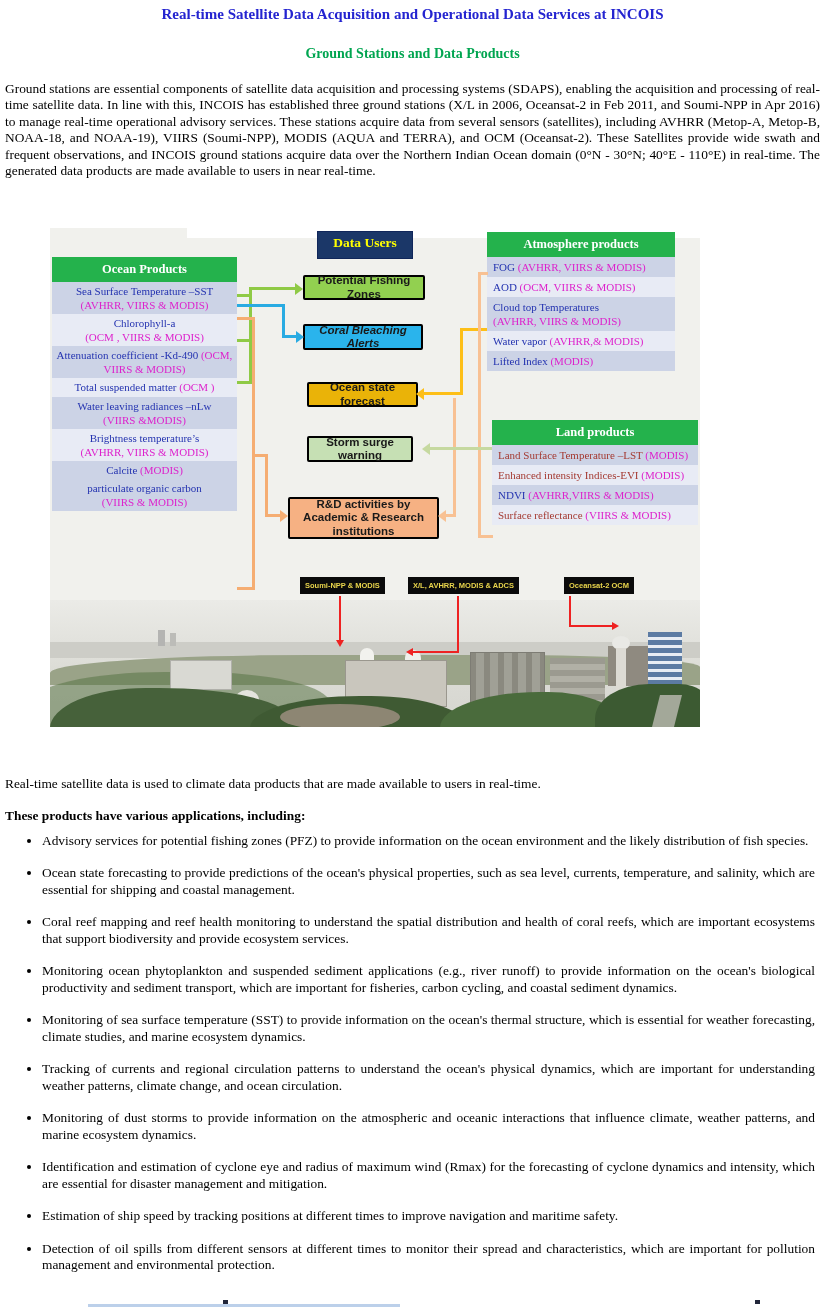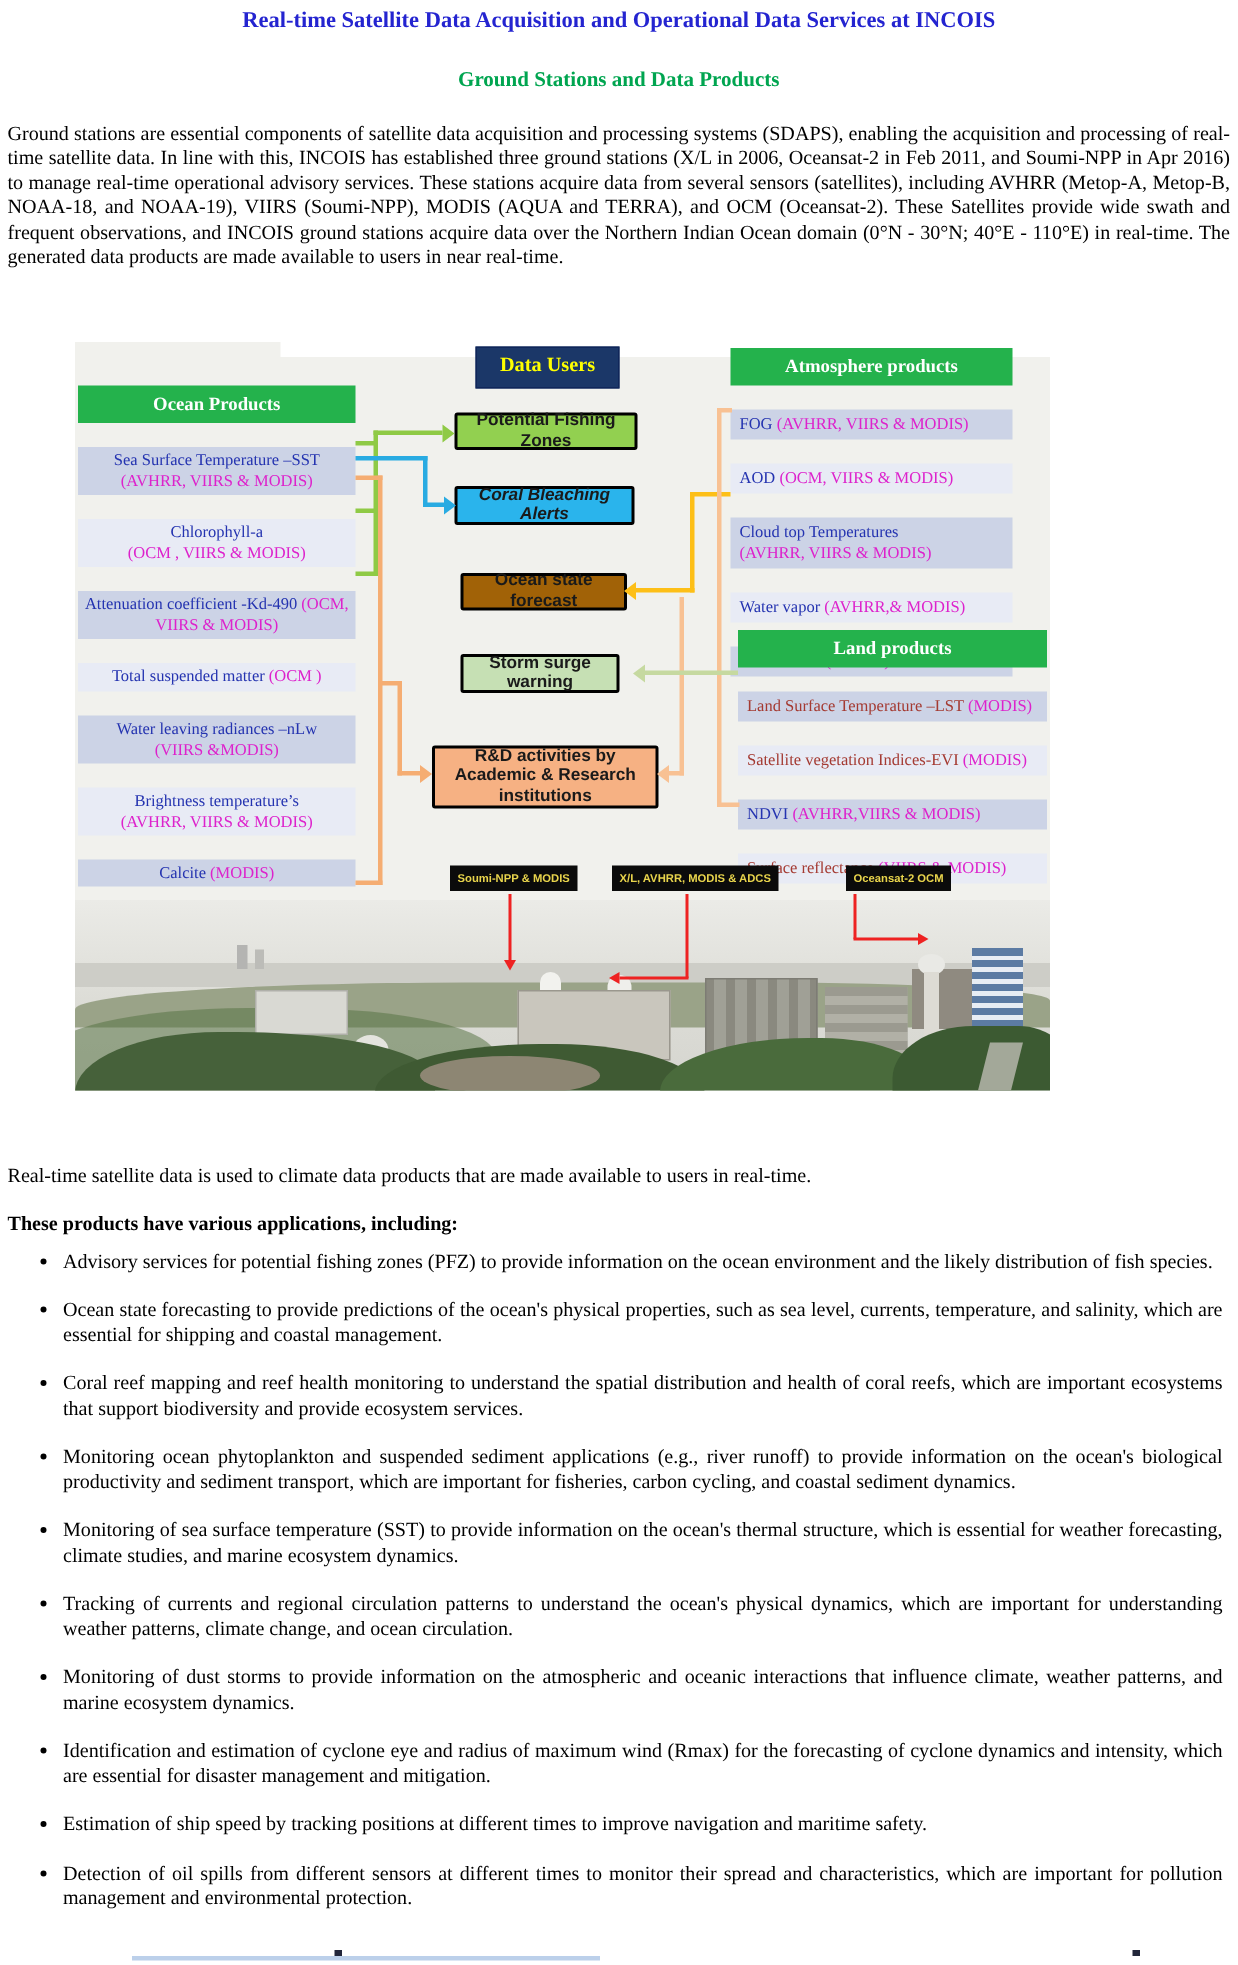--- a/index.html
+++ b/index.html
@@ -15,21 +15,21 @@
   #after-text{top:776px;left:5px;width:815px;font-size:13.4px;}
   #apps-heading{top:808px;left:5px;width:815px;font-size:13.4px;font-weight:bold;}
   #bullet-list{top:833px;left:5px;width:812px;}
   #bullet-list ul{margin:0;padding:0 2px 0 37px;}
   #bullet-list li{font-size:13.4px;line-height:1.25;margin-bottom:15.5px;text-align:justify;}
 
   
   #figure{left:50px;top:228px;width:650px;height:499px;background:#f1f1ed;}
   .white-band{left:137px;top:0;width:513px;height:10px;background:#fff;}
 
-  .panel{display:flex;flex-direction:column;gap:16px;}
+  .panel{display:flex;flex-direction:column;gap:0;}
   .panel-header{background:#24b24c;color:#fff;font-weight:bold;font-size:12.5px;text-align:center;
                 padding:5px 2px;font-family:"Liberation Serif",serif;}
   .row{font-size:11px;line-height:1.28;padding:2px 4px;}
   .row-dark{background:#ccd3e6;}
   .row-light{background:#e8ebf5;}
   .nm-blue{color:#2433b0;}
   .nm-red{color:#a43a32;}
   .sensors{color:#dd22cc;}
   .center{text-align:center;}
 
@@ -40,21 +40,21 @@
 
   #data-users{left:267px;top:3px;width:94px;height:23px;background:#1b3768;border:1px solid #10265a;
               color:#ffff00;font-weight:bold;font-size:13.5px;text-align:center;padding-top:3px;
               font-family:"Liberation Serif",serif;}
 
   .user-box{border:2px solid #000;border-radius:2px;font-family:"Liberation Sans",sans-serif;
             font-size:11.5px;font-weight:600;color:#1a1a1a;display:flex;align-items:center;
             justify-content:center;text-align:center;line-height:1.15;}
   #box-pfz{left:253px;top:47px;width:118px;height:21px;background:#92d050;}
   #box-coral{left:253px;top:96px;width:116px;height:22px;background:#2ab4ec;font-style:italic;}
-  #box-osf{left:257px;top:154px;width:107px;height:21px;background:#a16207;}
+  #box-osf{left:257px;top:154px;width:107px;height:21px;background:#eab308;}
   #box-ssw{left:257px;top:208px;width:102px;height:22px;background:#c6e0b4;}
   #box-rnd{left:238px;top:269px;width:147px;height:38px;background:#f6b183;text-align:center;}
 
   
   .cg{background:#8fca45;} .cb{background:#29abe2;} .co{background:#f5ad72;}
   .ca{background:#fdbf17;} .cp{background:#f8c193;} .cl{background:#c6d9a0;}
   .hline{height:3px;} .vline{width:3px;}
   .arr{width:0;height:0;}
   .arr-r{border-top:6px solid transparent;border-bottom:6px solid transparent;border-left:8px solid;}
   .arr-l{border-top:6px solid transparent;border-bottom:6px solid transparent;border-right:8px solid;}
@@ -108,21 +108,21 @@
       <div class="row row-dark"><span class="nm-blue">FOG</span> <span class="sensors">(AVHRR, VIIRS &amp; MODIS)</span></div>
       <div class="row row-light"><span class="nm-blue">AOD</span> <span class="sensors">(OCM,  VIIRS &amp; MODIS)</span></div>
       <div class="row row-dark"><span class="nm-blue">Cloud top Temperatures</span><br><span class="sensors">(AVHRR, VIIRS &amp; MODIS)</span></div>
       <div class="row row-light"><span class="nm-blue">Water vapor</span> <span class="sensors">(AVHRR,&amp; MODIS)</span></div>
       <div class="row row-dark"><span class="nm-blue">Lifted Index</span> <span class="sensors">(MODIS)</span></div>
     </div>
 
     <div class="abs panel" id="land-panel">
       <div class="panel-header">Land products</div>
       <div class="row row-dark"><span class="nm-red">Land Surface Temperature –LST</span> <span class="sensors">(MODIS)</span></div>
-      <div class="row row-light"><span class="nm-red">Satellite vegetation Indices-EVI</span> <span class="sensors">(MODIS)</span></div>
+      <div class="row row-light"><span class="nm-red">Enhanced intensity Indices-EVI</span> <span class="sensors">(MODIS)</span></div>
       <div class="row row-dark"><span class="nm-blue">NDVI</span> <span class="sensors">(AVHRR,VIIRS &amp; MODIS)</span></div>
       <div class="row row-light"><span class="nm-red">Surface reflectance</span> <span class="sensors">(VIIRS &amp; MODIS)</span></div>
     </div>
 
     <div class="abs cg vline" style="left:199px;top:59px;height:97px;"></div>
     <div class="abs cg hline" style="left:187px;top:66px;width:14px;"></div>
     <div class="abs cg hline" style="left:187px;top:111px;width:14px;"></div>
     <div class="abs cg hline" style="left:187px;top:153px;width:14px;"></div>
     <div class="abs cg hline" style="left:199px;top:59px;width:46px;"></div>
     <div class="abs arr arr-r" style="left:245px;top:54.5px;border-left-color:#8fca45;"></div>

